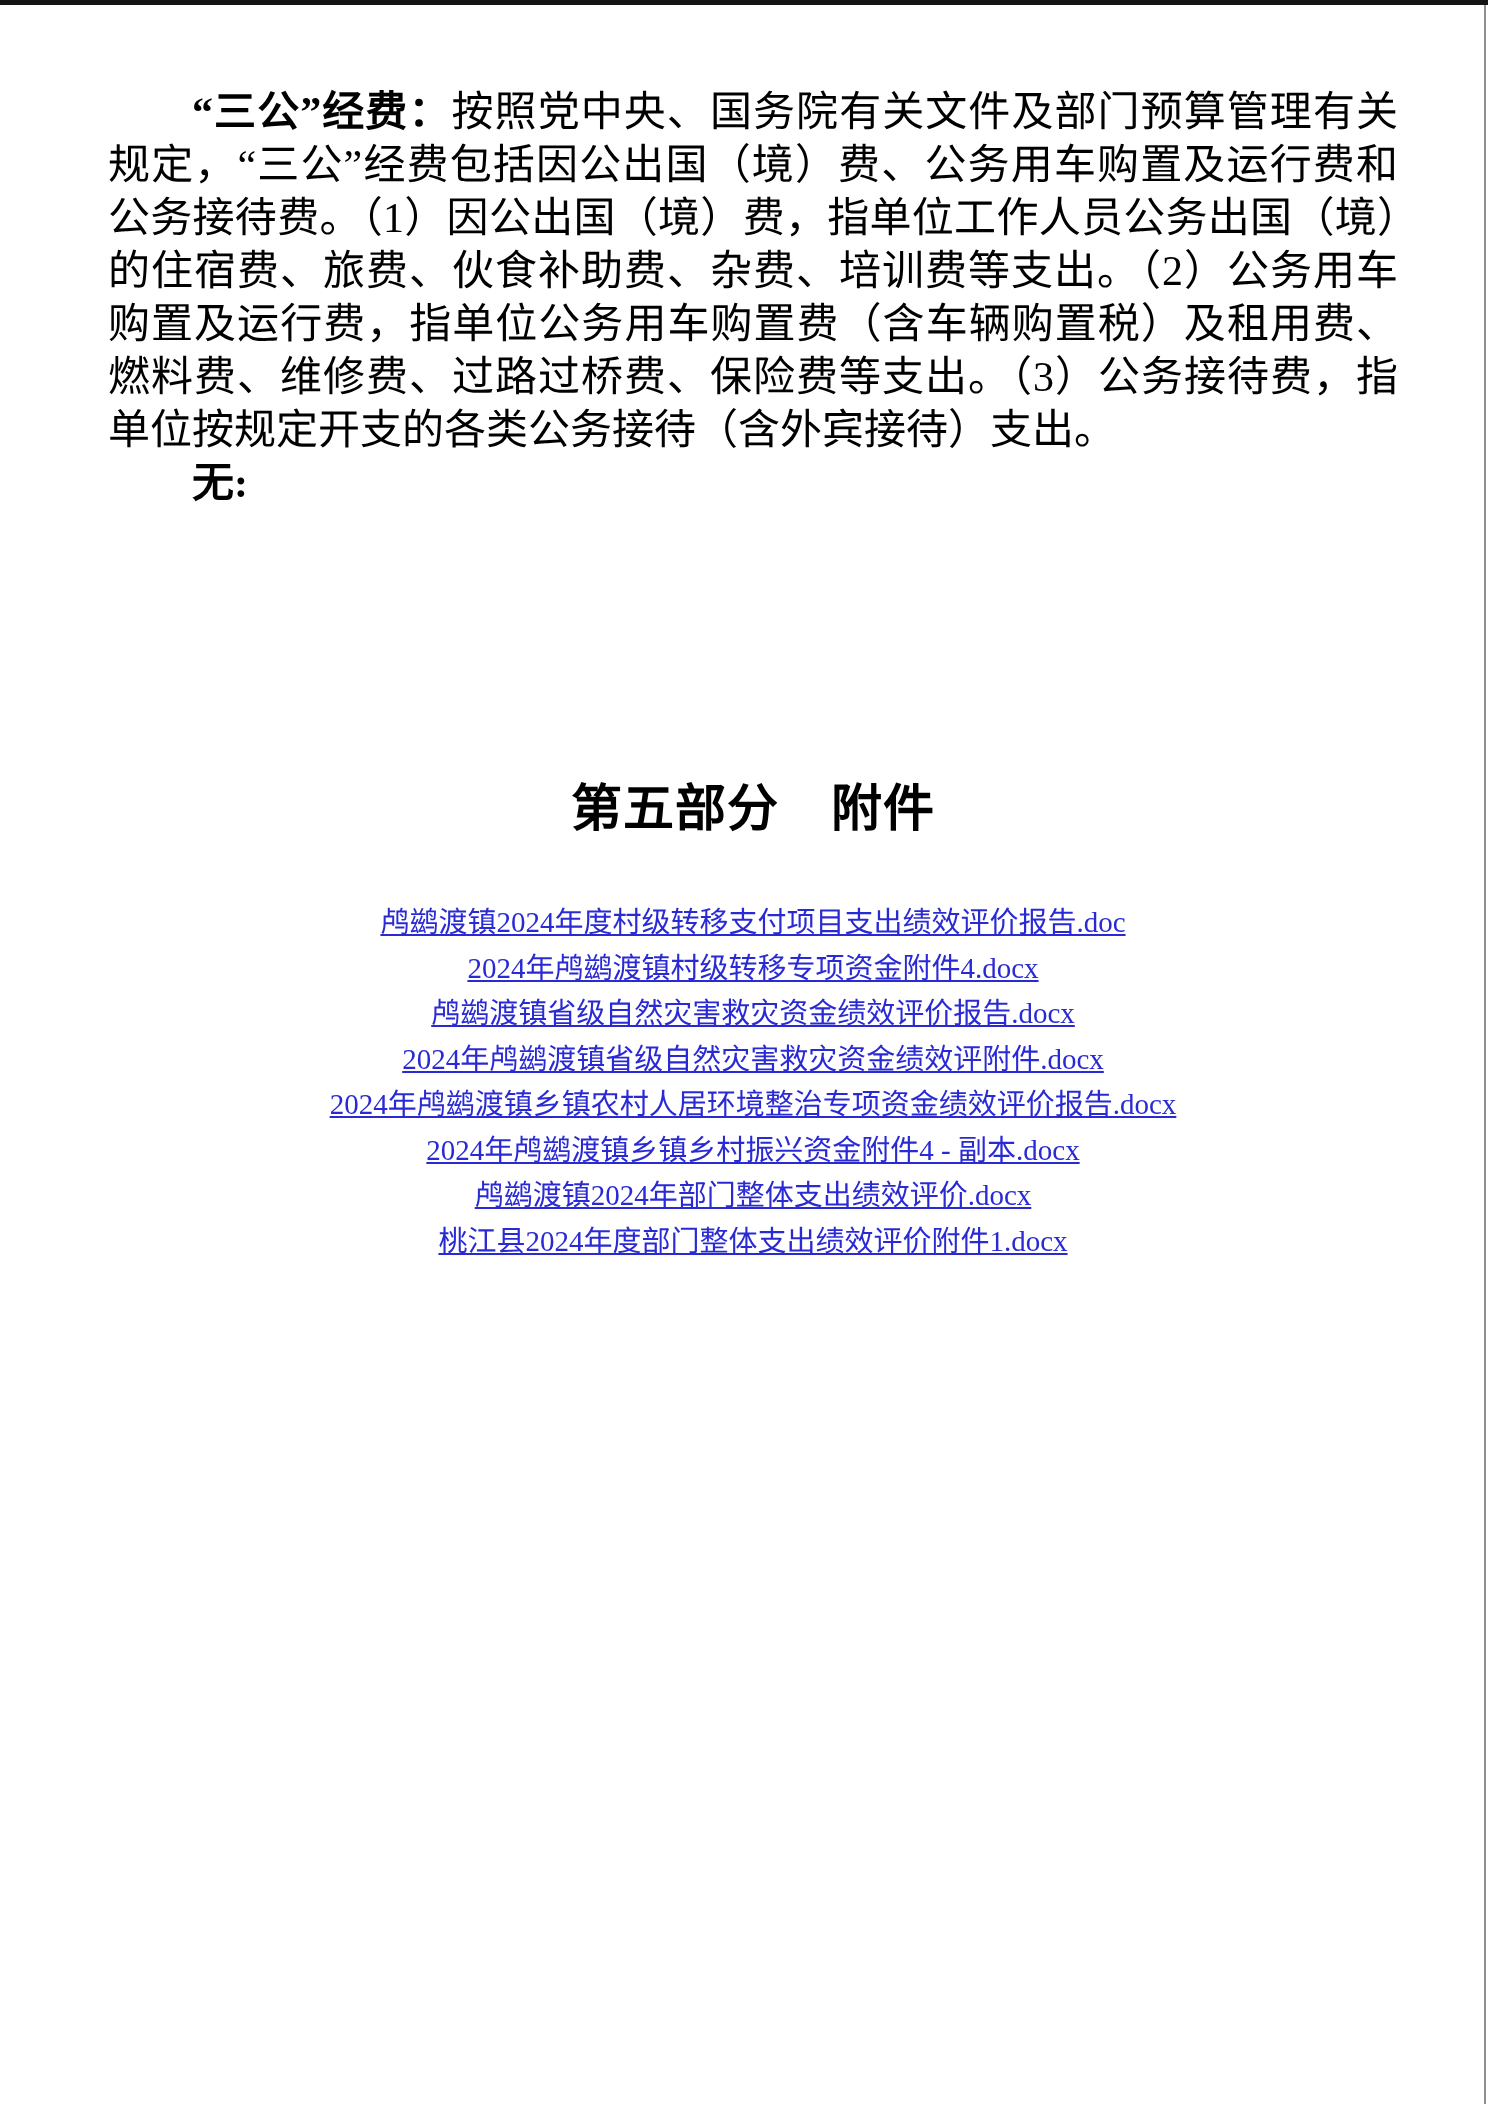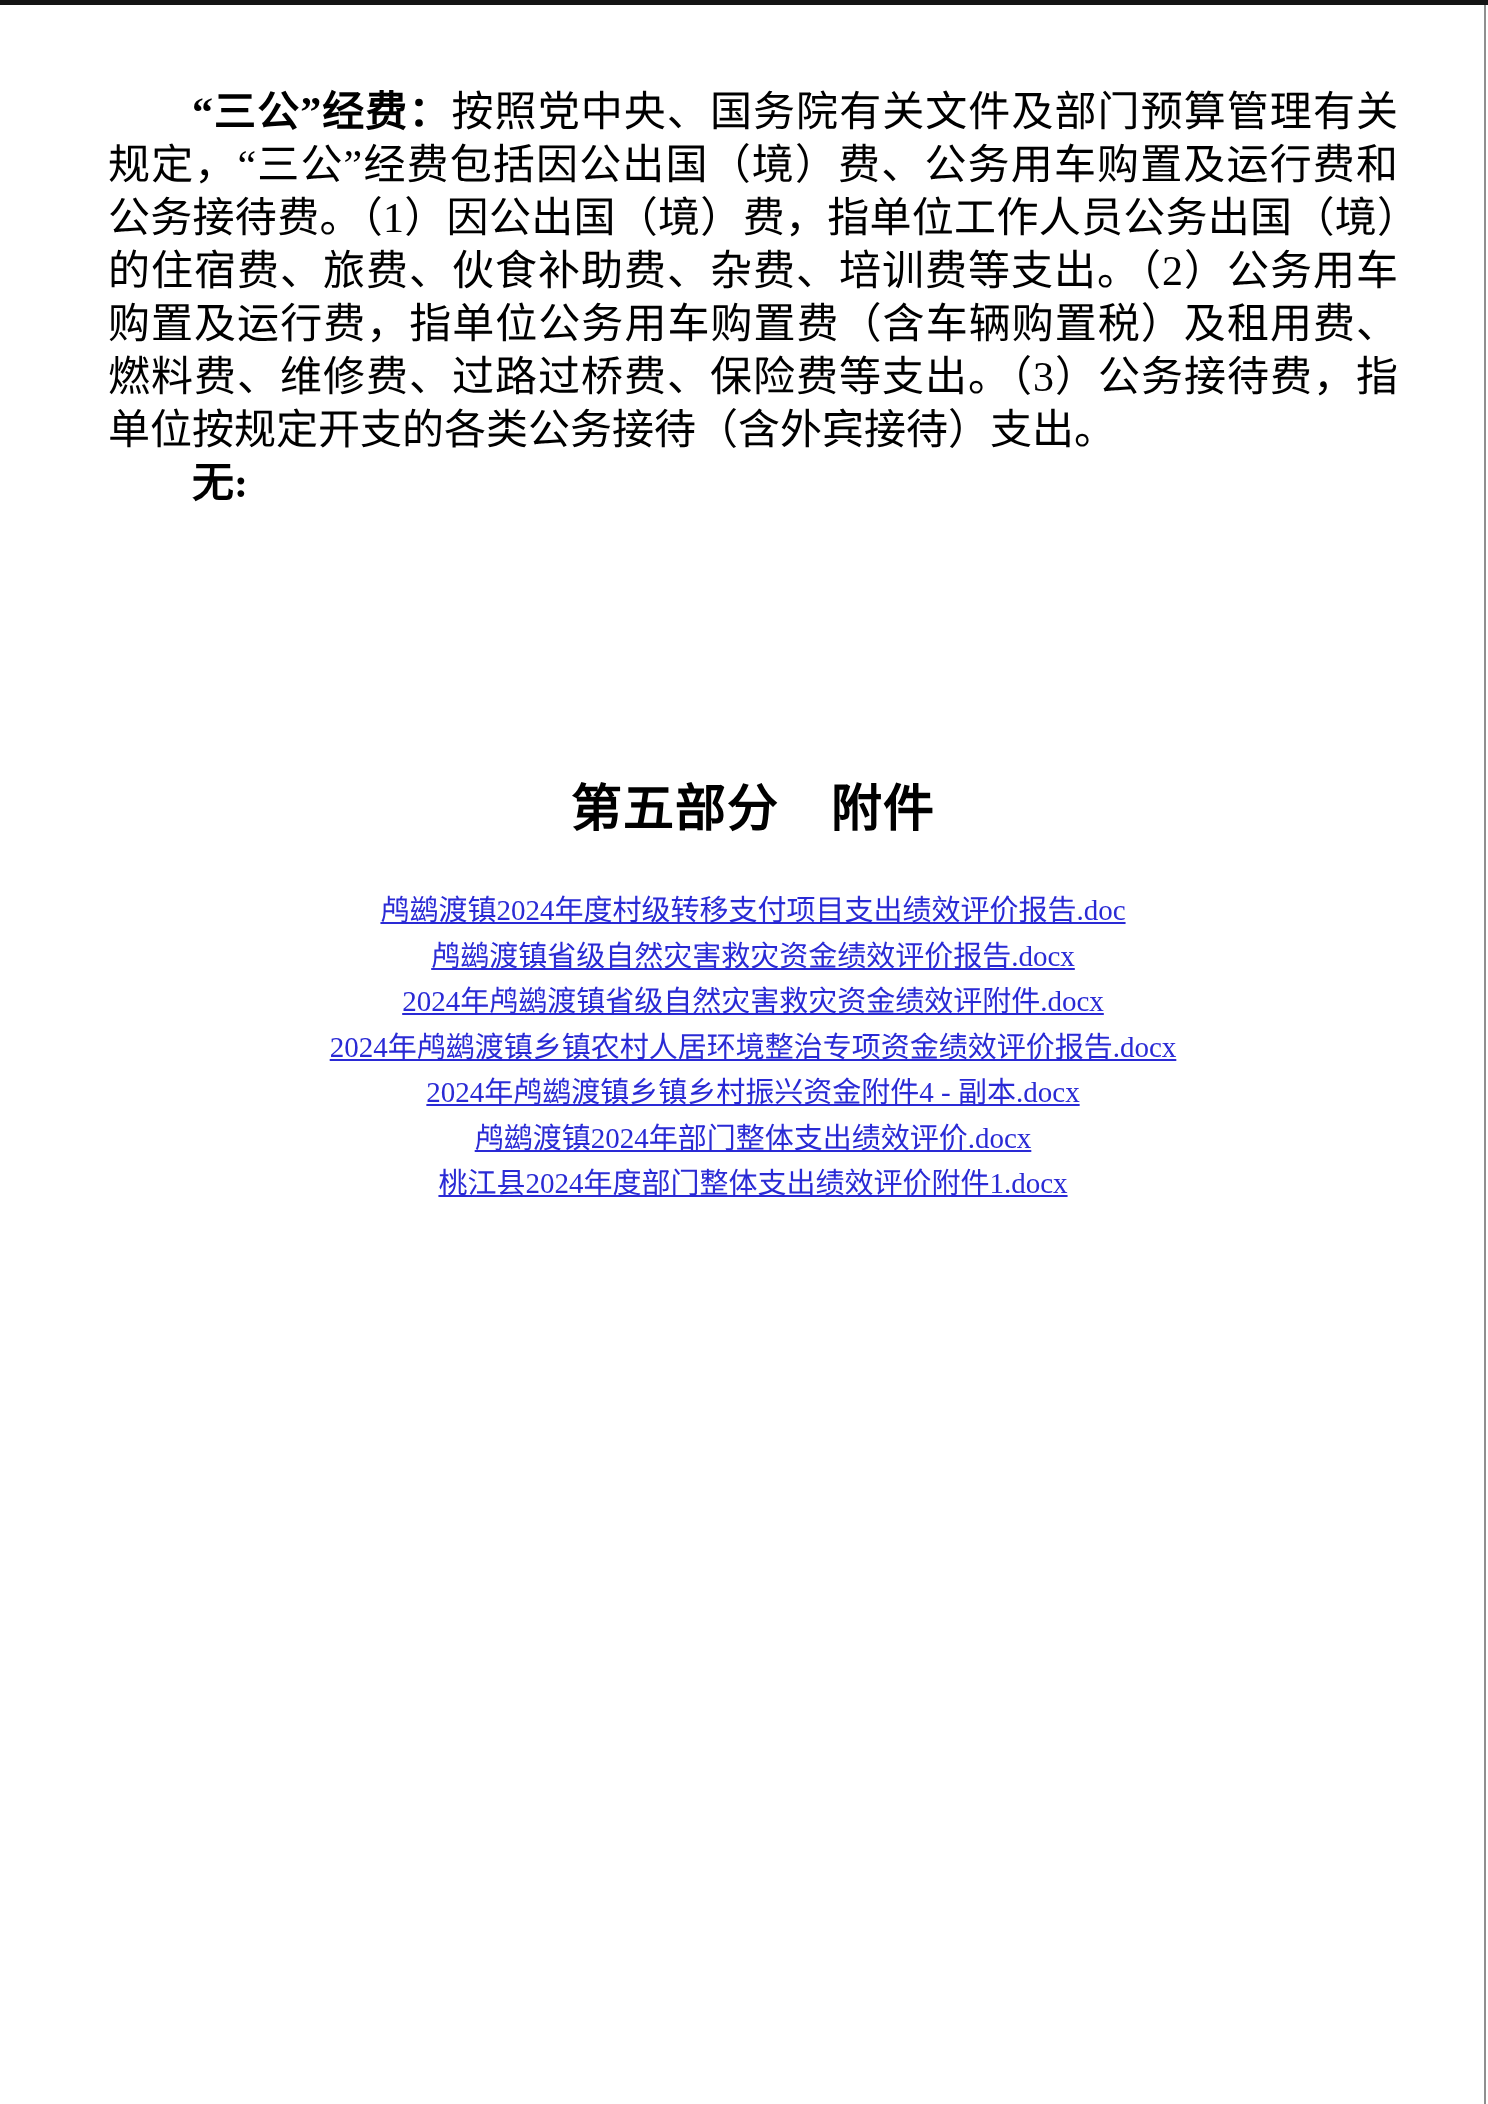--- a/index.html
+++ b/index.html
@@ -54,21 +54,21 @@
   }
   .section-heading {
     margin: 264px 0 0 0;
     text-align: center;
     font-size: 51px;
     line-height: 70px;
     font-weight: 700;
     letter-spacing: 1px;
   }
   .attachments {
-    margin-top: 44px;
+    margin-top: 56px;
   }
   .attachment-row {
     margin: 0;
     text-align: center;
     font-size: 29px;
     line-height: 45.5px;
   }
   .attachment-link {
     color: #2a2ad5;
     text-decoration: underline;
@@ -87,20 +87,21 @@
 
     <p class="para"><span class="lead">“三公”经费：</span><span>按照党中央、国务院有关文件及部门预算管理有关规定，“三公”经费包括因公出国（境）费、公务用车购置及运行费和公务接待费。（1）因公出国（境）费，指单位工作人员公务出国（境）的住宿费、旅费、伙食补助费、杂费、培训费等支出。（2）公务用车购置及运行费，指单位公务用车购置费（含车辆购置税）及租用费、燃料费、维修费、过路过桥费、保险费等支出。（3）公务接待费，指单位按规定开支的各类公务接待（含外宾接待）支出。</span></p>
 
 
     <p class="para para-none">无:</p>
 
     <h1 class="section-heading">第五部分　附件</h1>
 
     <div class="attachments">
       <p class="attachment-row"><a class="attachment-link">鸬鹚渡镇2024年度村级转移支付项目支出绩效评价报告.doc</a></p>
+      <p class="attachment-row"><a class="attachment-link">2024年鸬鹚渡镇村级转移专项资金附件4.docx</a></p>
       <p class="attachment-row"><a class="attachment-link">鸬鹚渡镇省级自然灾害救灾资金绩效评价报告.docx</a></p>
       <p class="attachment-row"><a class="attachment-link">2024年鸬鹚渡镇省级自然灾害救灾资金绩效评附件.docx</a></p>
       <p class="attachment-row"><a class="attachment-link">2024年鸬鹚渡镇乡镇农村人居环境整治专项资金绩效评价报告.docx</a></p>
       <p class="attachment-row"><a class="attachment-link">2024年鸬鹚渡镇乡镇乡村振兴资金附件4 - 副本.docx</a></p>
       <p class="attachment-row"><a class="attachment-link">鸬鹚渡镇2024年部门整体支出绩效评价.docx</a></p>
       <p class="attachment-row"><a class="attachment-link">桃江县2024年度部门整体支出绩效评价附件1.docx</a></p>
     </div>
 
   </div>
 </div>

